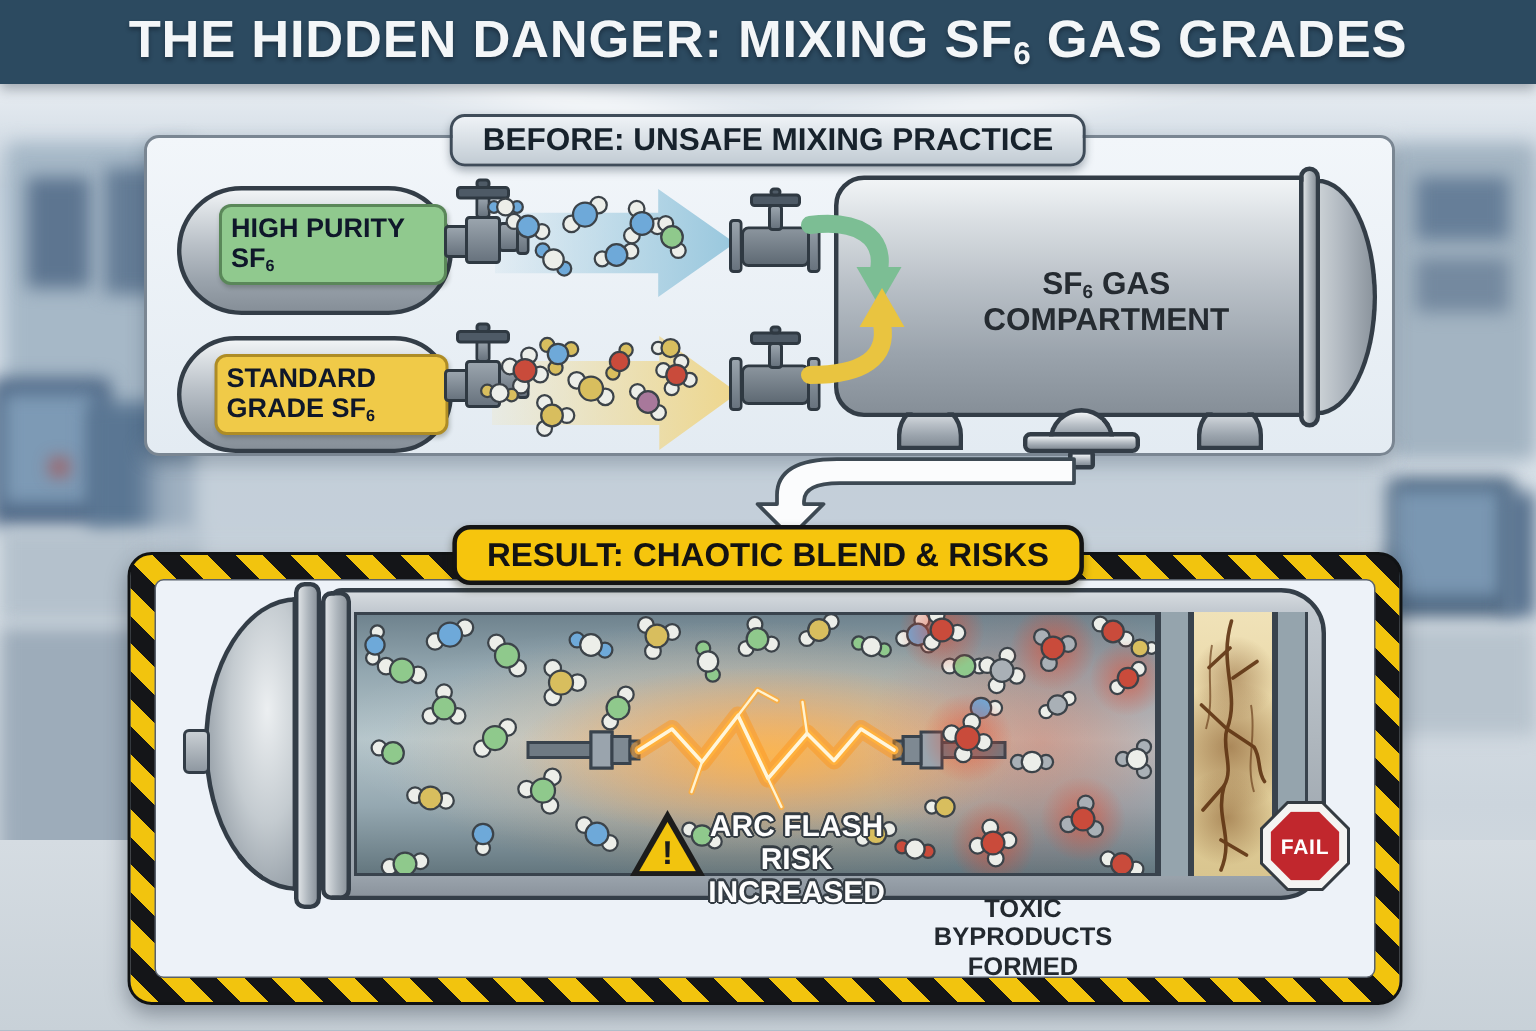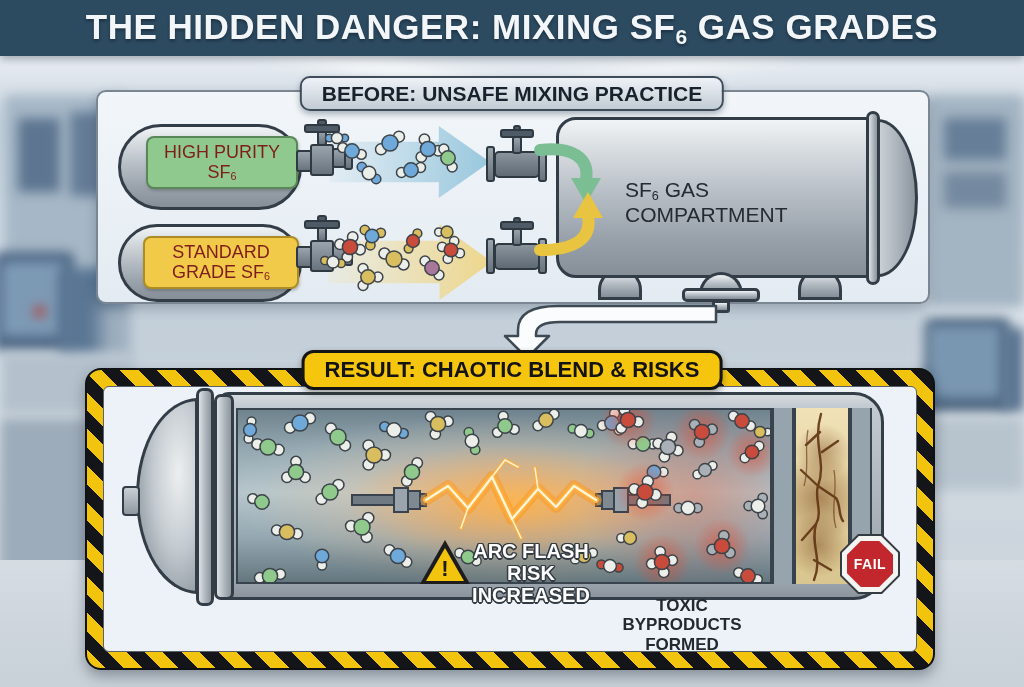--- a/index.html
+++ b/index.html
@@ -25,31 +25,31 @@
   .pill-result{top:350px;height:40px;font-size:22px;color:#131313;
         background:var(--c-pill,#f6c50d);border:3px solid #141414;border-radius:12px;
         box-shadow:0 3px 6px rgba(30,30,10,.4)}
   
   .before-panel{left:96px;top:90px;width:834px;height:214px;border-radius:10px;z-index:3;
         background:linear-gradient(180deg,#f2f6fa,#e3ebf2);border:2px solid #7a8692;
         box-shadow:0 5px 12px rgba(40,60,80,.3)}
   .metal{background:linear-gradient(180deg,#f1f4f6 0%,#d9dee2 18%,#b9c0c7 45%,#9aa3ac 75%,#868f98 100%);
          border:3px solid #333d47}
   .bottle{border-radius:44px;z-index:4}
-  .bot-label{z-index:5;border-radius:8px;text-align:center;font-weight:400;font-size:18px;line-height:1.12;
-             color:#7f1d1d;padding:4px 6px;box-shadow:1px 2px 3px rgba(30,40,30,.25)}
+  .bot-label{z-index:5;border-radius:8px;text-align:left;font-weight:700;font-size:18px;line-height:1.12;
+             color:#0f172a;padding:4px 6px;box-shadow:1px 2px 3px rgba(30,40,30,.25)}
   .lbl-green{background:var(--c-lblg,#90c98e);border:2px solid rgba(45,80,45,.55)}
   .lbl-yellow{background:var(--c-lbly,#f0ca48);border:2px solid rgba(120,90,10,.55)}
   .vpart{position:absolute;background:linear-gradient(180deg,#9aa4ad,#68737e);border:2px solid #2f3942;border-radius:3px}
   .block-arrow{z-index:4;clip-path:polygon(0 22%,68% 22%,68% 0%,100% 50%,68% 100%,68% 78%,0 78%)}
   .arrow-blue{background:linear-gradient(90deg,rgba(169,206,224,.15),rgba(148,197,220,.95))}
   .arrow-yellow{background:linear-gradient(90deg,rgba(243,227,168,.2),rgba(238,213,135,.95))}
   .ttank-body{left:556px;top:117px;width:318px;height:161px;border-radius:20px 8px 8px 20px;z-index:4}
-  .ttank-label{left:625px;top:178px;width:225px;z-index:7;color:#252b31;
-               font-weight:400;font-size:21px;line-height:1.12}
+  .ttank-label{left:625px;top:178px;width:225px;text-align:center;z-index:7;color:#252b31;
+               font-weight:700;font-size:21px;line-height:1.12}
   .leg{border-radius:22px 22px 0 0;z-index:3}
   
   .result-outer{left:85px;top:368px;width:850px;height:302px;border-radius:16px;z-index:3;
       background:repeating-linear-gradient(45deg,var(--c-hy,#f2c40e) 0 13px,var(--c-hk,#141518) 13px 26px);
       border:2px solid #101214;box-shadow:0 6px 14px rgba(30,40,55,.4)}
   .result-inner{left:103px;top:386px;width:814px;height:266px;border-radius:6px;z-index:3;
       background:var(--c-panel,#edf2f8);border:1px solid #59616b}
   .btank-shell{left:218px;top:392px;width:666px;height:208px;border-radius:10px 30px 30px 10px;z-index:4;
       background:linear-gradient(180deg,#d6dbdf 0%,#c2c9d0 6%,#aeb6bd 50%,#99a2ab 94%,#8b949d 100%);
       border:3px solid #343e48}

